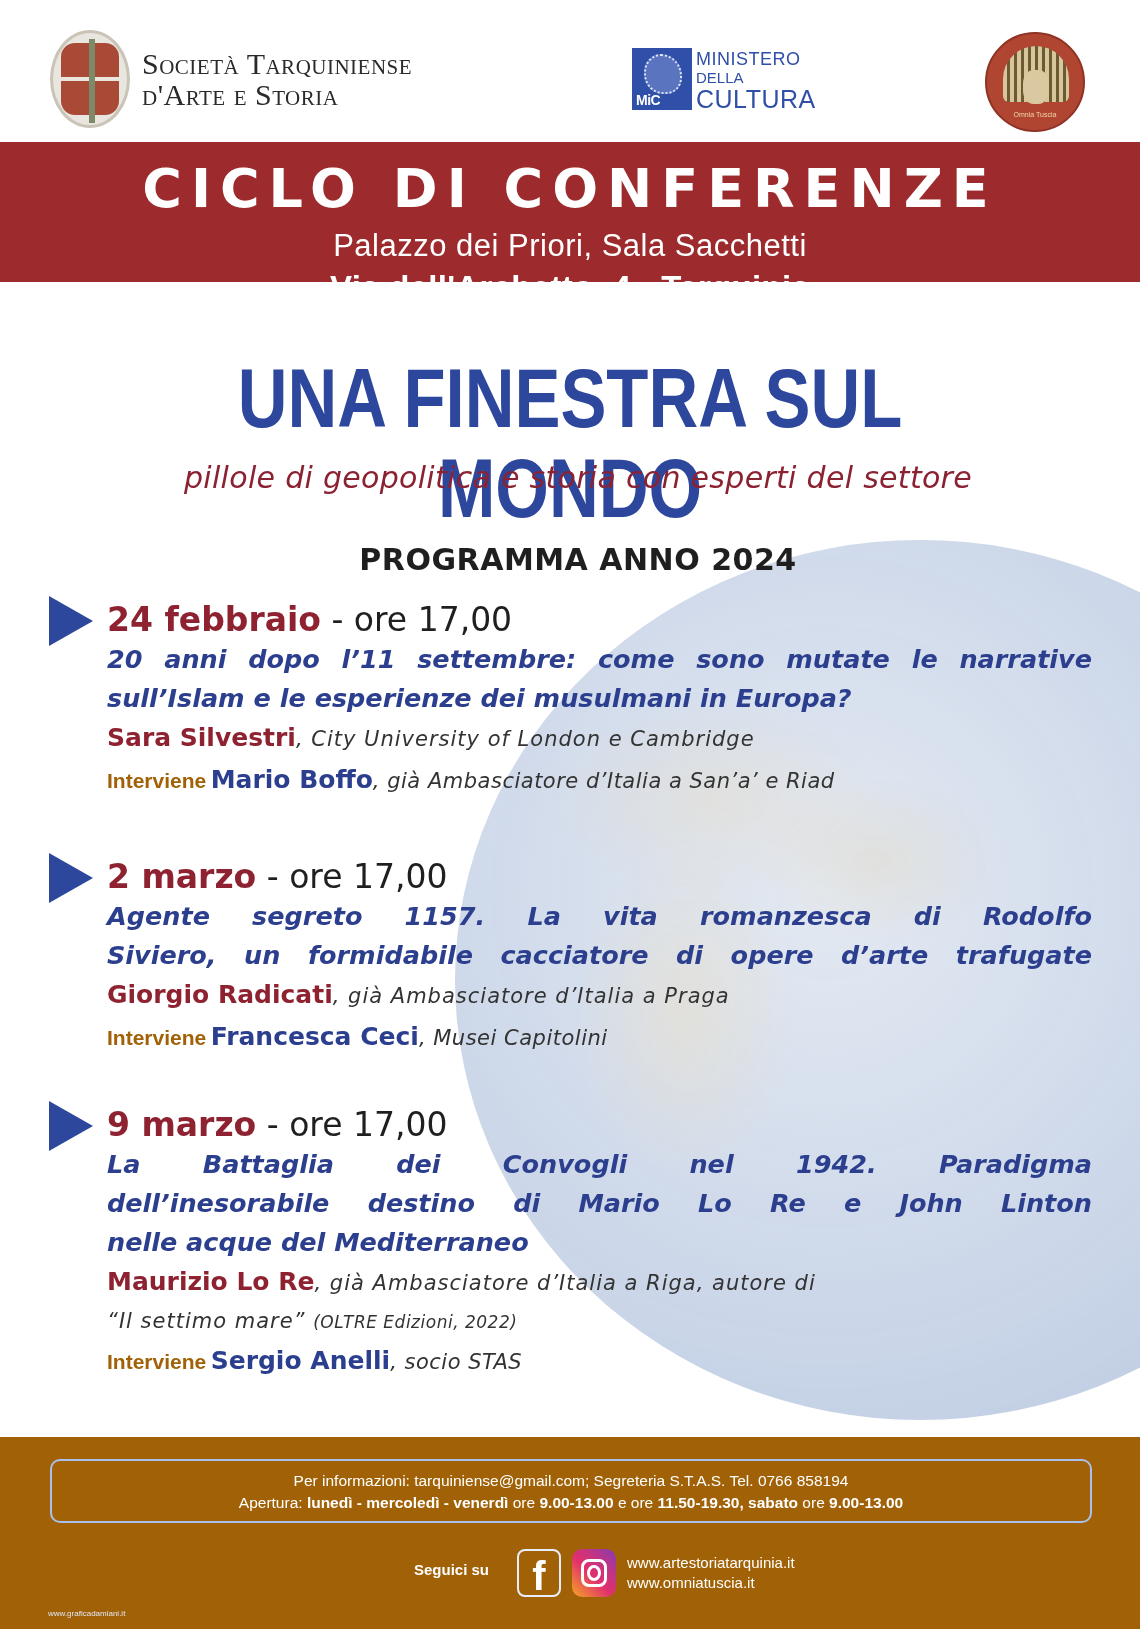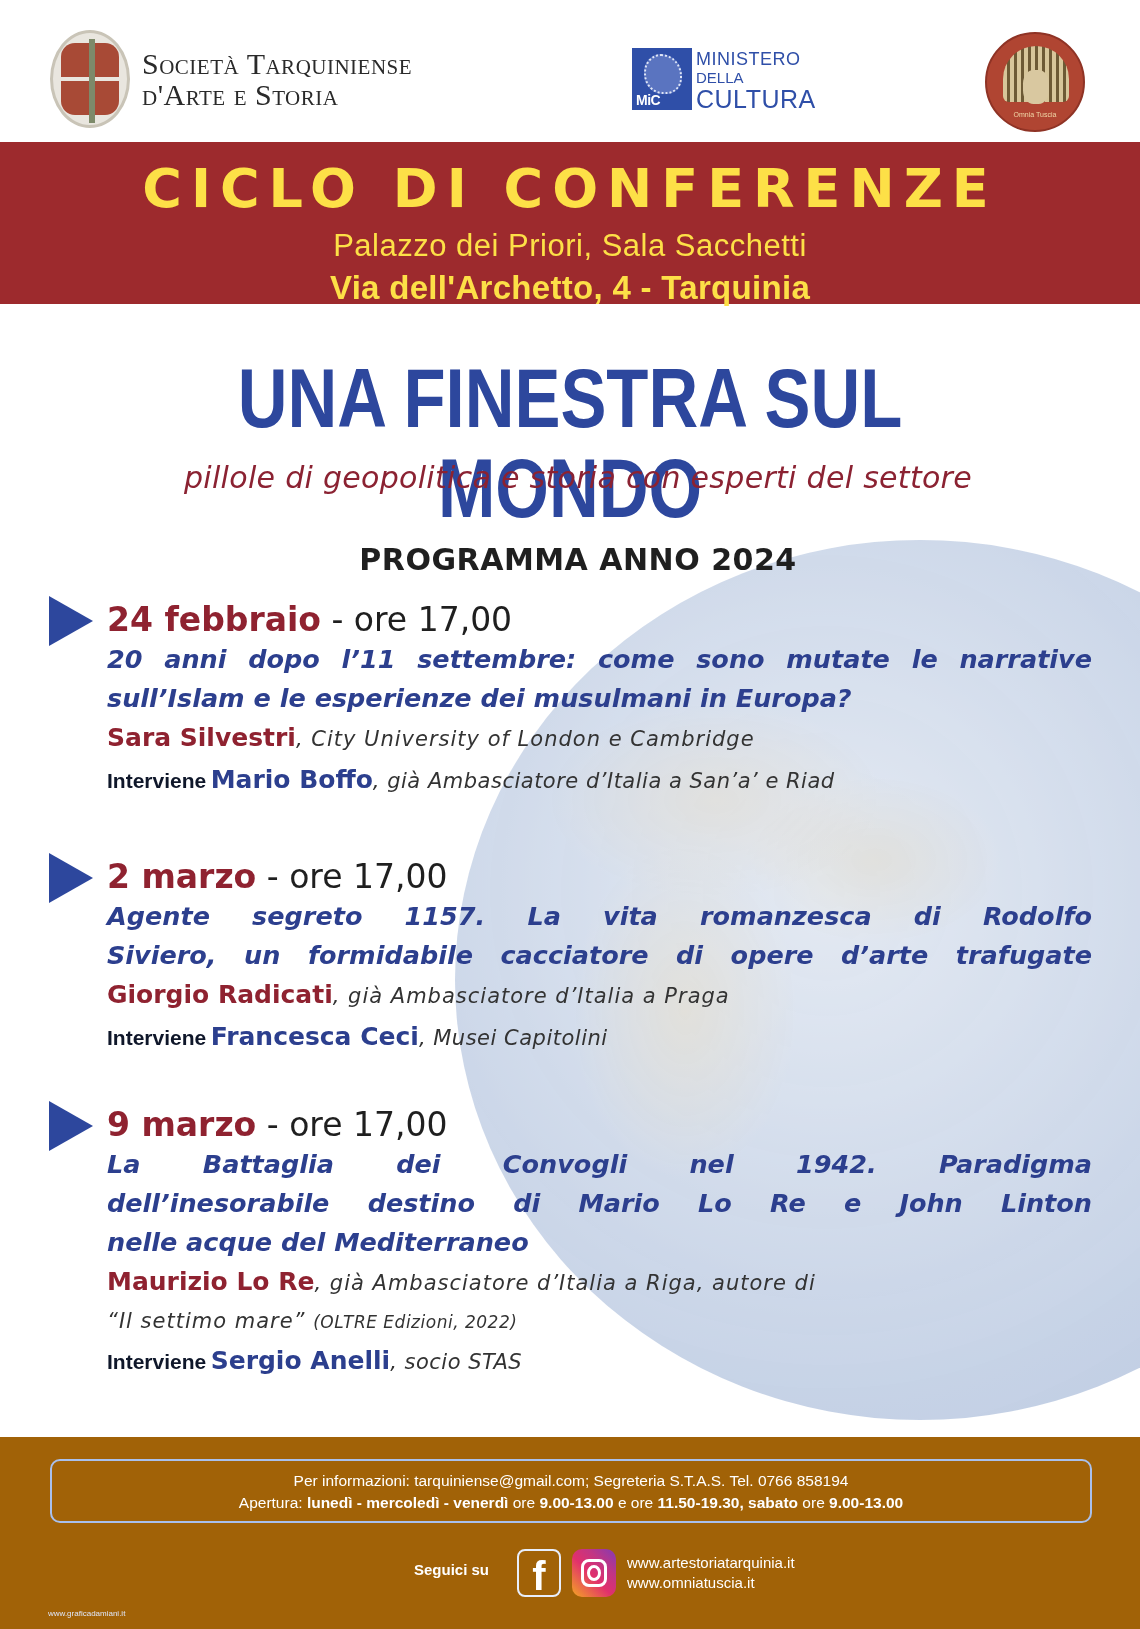--- a/index.html
+++ b/index.html
@@ -38,22 +38,22 @@
   .red-seal {
     position: absolute; left: 985px; top: 32px; width: 100px; height: 100px; border-radius: 50%;
     background: #b04532; border: 2px solid #8f3325; overflow: hidden;
   }
   .red-seal .crown { position: absolute; left: 16px; top: 12px; width: 66px; height: 56px; border-radius: 33px 33px 6px 6px; background: repeating-linear-gradient(90deg, #d7c69a 0 4px, #6d5a35 4px 7px); }
   .red-seal .face { position: absolute; left: 36px; top: 36px; width: 26px; height: 34px; border-radius: 40%; background: #d9c8a0; }
   .red-seal .label { position: absolute; left: 0; right: 0; bottom: 12px; text-align: center; color: #f1d9a8; font-size: 7px; font-family: "Liberation Sans", sans-serif; }
 
   
   .banner {
-    position: absolute; left: 0; top: 142px; width: 1140px; height: 162px;
-    background: #9d2a2d; text-align: center; color: #fde047;
+    position: absolute; left: 0; top: 142px; width: 1140px; height: 140px;
+    background: #9d2a2d; text-align: center; color: #ffffff;
   }
   .banner-title {
     font-family: "DejaVu Sans", sans-serif; font-weight: bold; font-size: 54px;
     letter-spacing: 9px; margin-top: 14px; line-height: 66px;
   }
   .banner-venue { font-family: "Liberation Sans", sans-serif; font-size: 31px; line-height: 40px; margin-top: 4px; letter-spacing: 0.5px; }
   .banner-address { font-family: "Liberation Sans", sans-serif; font-weight: bold; font-size: 33px; line-height: 44px; letter-spacing: 0.3px; }
 
   
   .main-title {
@@ -101,21 +101,21 @@
     color: #2c3f8e; font-size: 25.5px; line-height: 39px; text-align: justify; text-align-last: justify;
   }
   .event-topic.last-left { text-align-last: left; }
   .topic-line { display: block; }
   .speaker-line { font-family: "Liberation Sans", sans-serif; font-size: 24px; line-height: 40px; color: #333333; white-space: nowrap; }
   .speaker-name { font-family: "DejaVu Sans", sans-serif; font-weight: bold; color: #8f2230; font-size: 25px; }
   .speaker-role { font-family: "DejaVu Sans", sans-serif; font-style: italic; color: #333333; font-size: 21px; letter-spacing: 1px; }
   .speaker-extra { font-family: "DejaVu Sans", sans-serif; font-style: italic; color: #333333; font-size: 21px; line-height: 36px; letter-spacing: 1px; }
   .speaker-extra .small { font-size: 17px; letter-spacing: 0.5px; }
   .interviene-line { font-family: "Liberation Sans", sans-serif; line-height: 42px; white-space: nowrap; }
-  .interviene-label { font-weight: bold; font-size: 21px; color: #0f172a; }
+  .interviene-label { font-weight: bold; font-size: 21px; color: #a16207; }
   .interviene-name { font-family: "DejaVu Sans", sans-serif; font-weight: bold; color: #2c3f8e; font-size: 25px; }
   .interviene-role { font-family: "DejaVu Sans", sans-serif; font-style: italic; color: #333333; font-size: 21px; letter-spacing: 0.5px; }
 
   
   .footer {
     position: absolute; left: 0; top: 1437px; width: 1140px; height: 244px;
     background: #a16207; color: #ffffff;
   }
   .info-box {
     position: absolute; left: 50px; top: 22px; width: 1042px; height: 64px;

